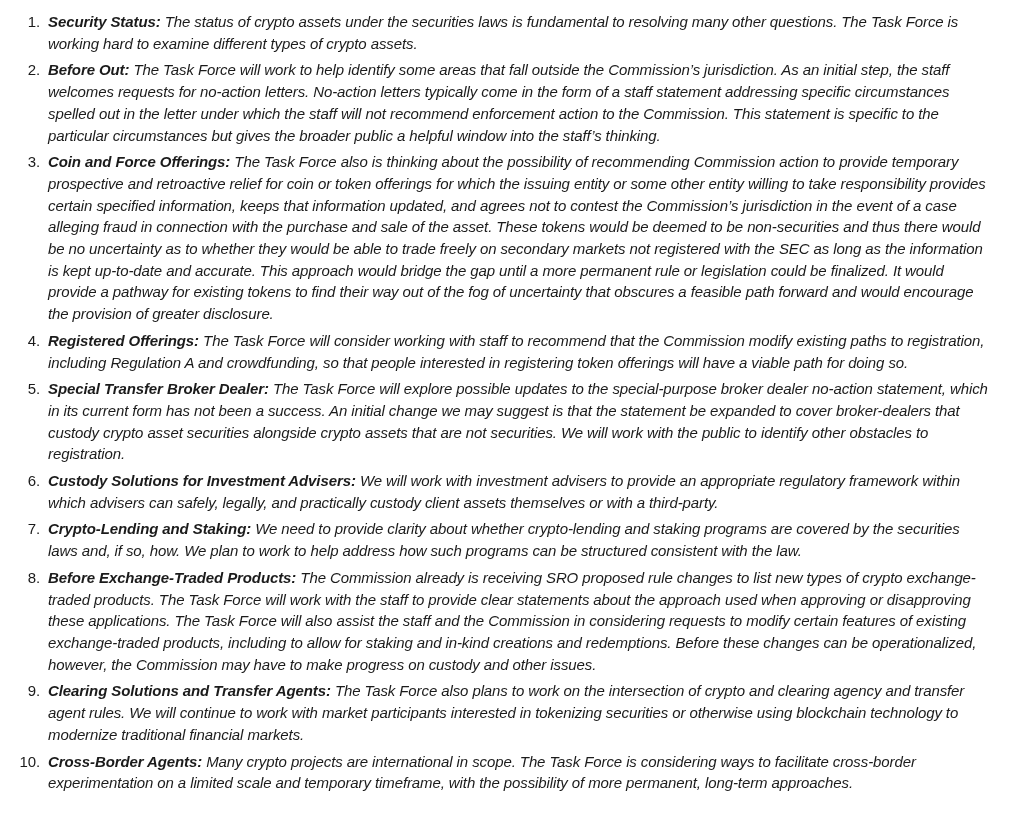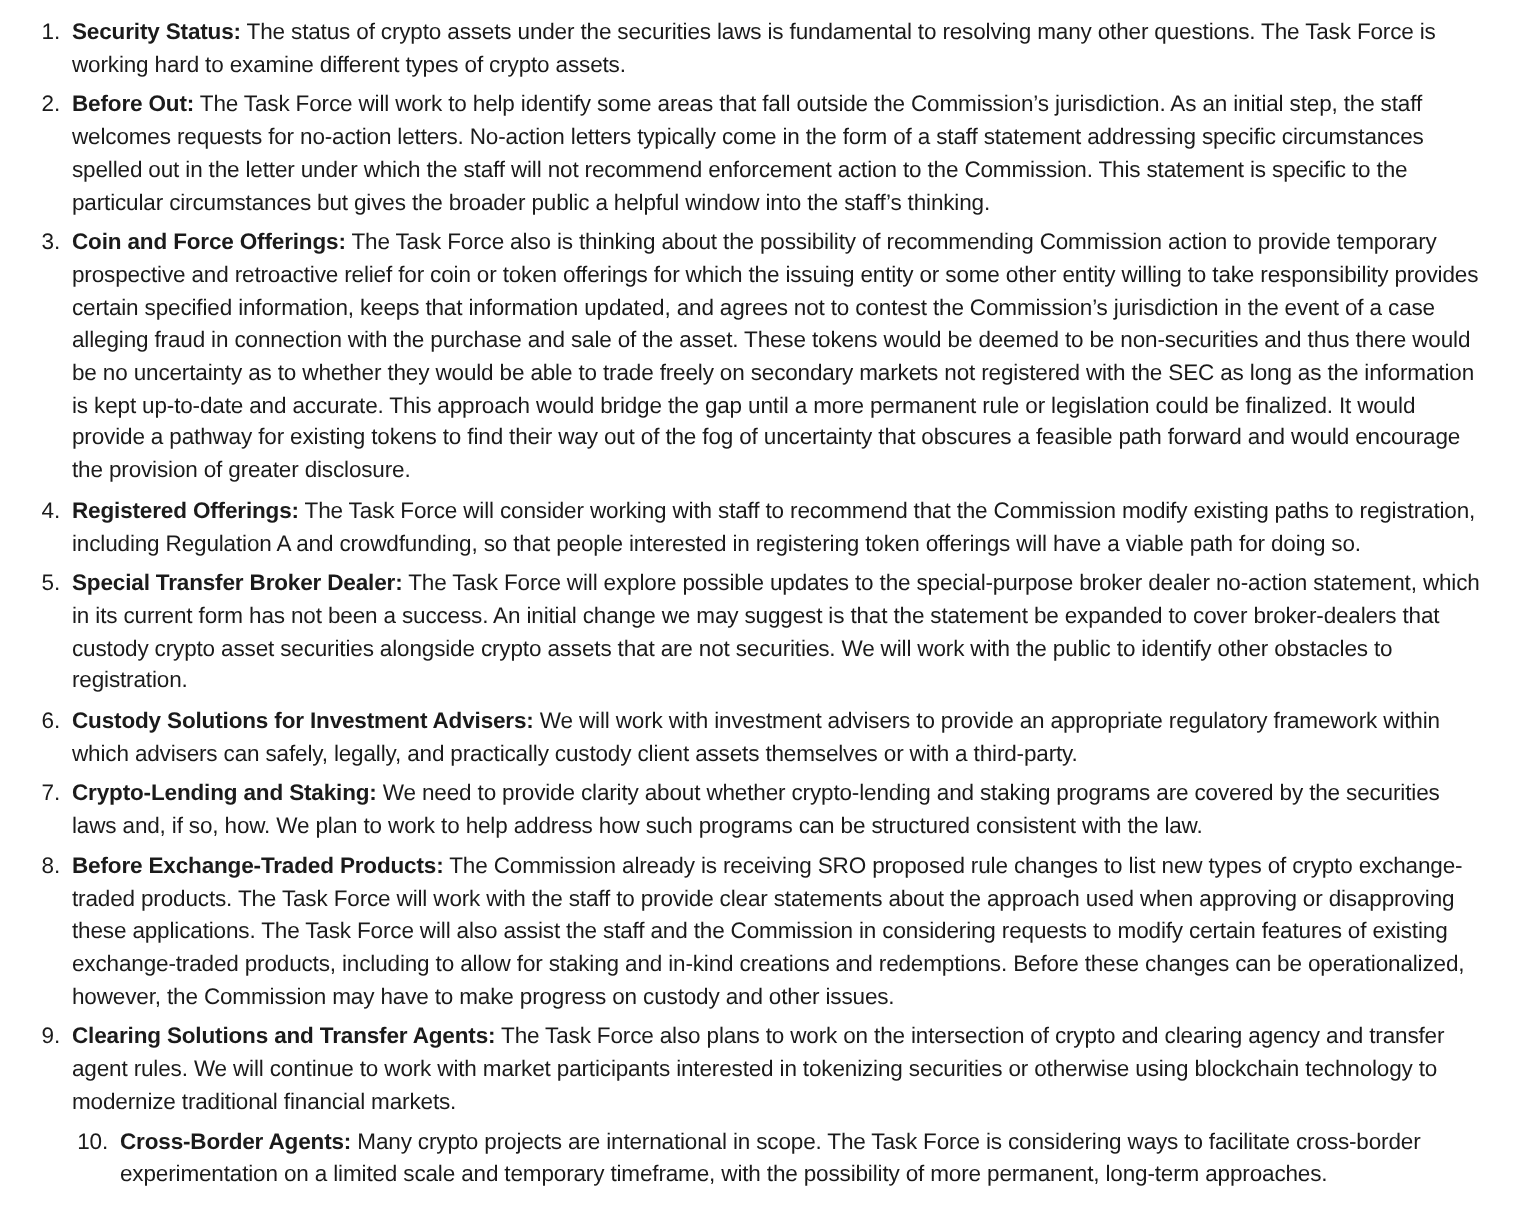--- a/index.html
+++ b/index.html
@@ -28,32 +28,32 @@
   li.item {
     display: flex;
     align-items: flex-start;
     margin: 0 0 5px 0;
     font-size: 15px;
     line-height: 21.7px;
     letter-spacing: -0.1px;
   }
   li.item:last-child {
     margin-bottom: 3px;
-    padding-left: 32px;
   }
   .num {
     flex: 0 0 40px;
     width: 40px;
     text-align: right;
     margin-right: 8px;
     color: #1b1b1b;
   }
   .body {
     flex: 1;
     margin: 0;
+    font-style: italic;
   }
   .body strong {
     font-weight: 700;
     color: #1b1b1b;
   }
 </style>
 </head>
 <body>
 
 <div class="doc">

